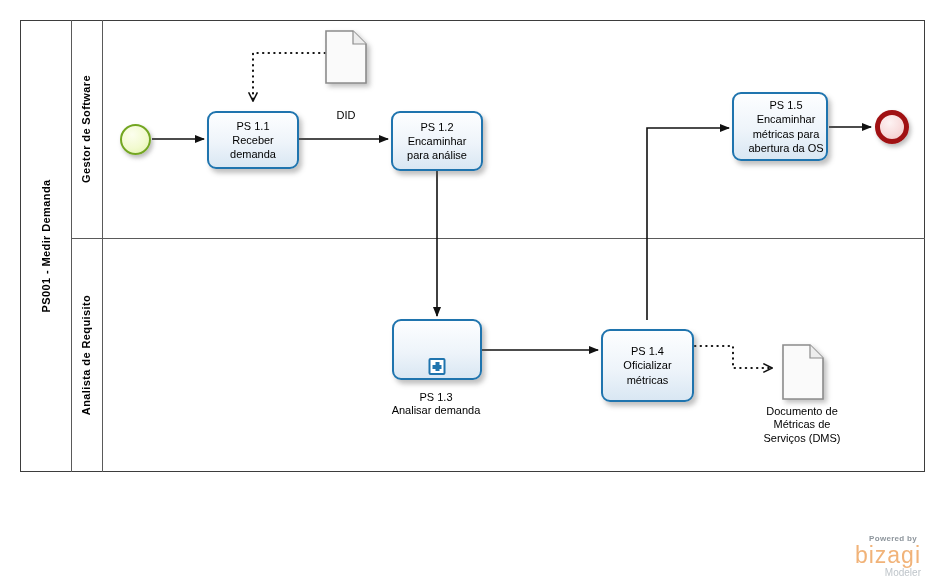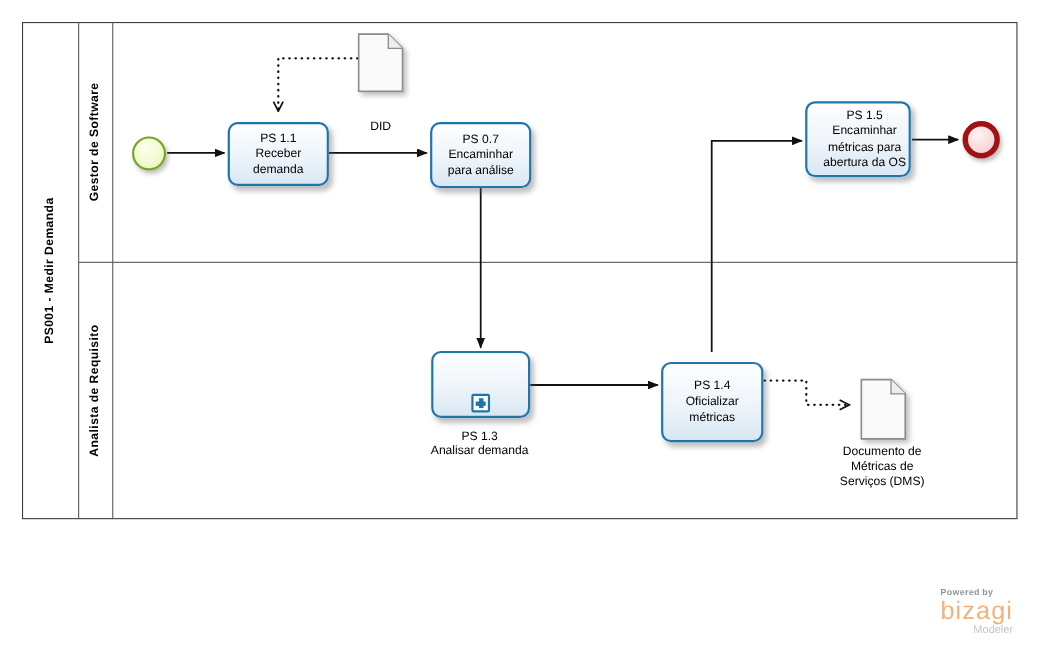--- a/index.html
+++ b/index.html
@@ -43,21 +43,21 @@
     background:#1f74ae;transform:translateY(-50%);}
 
   .doc{position:absolute;filter:drop-shadow(3px 3px 2.5px rgba(90,90,90,.38));}
   .shape-label{position:absolute;text-align:center;font-size:11px;line-height:1.22;
     white-space:pre-line;color:#000;}
 
   svg.wires{position:absolute;left:0;top:0;pointer-events:none;}
 
   
   .brand{position:absolute;right:26px;bottom:8px;width:120px;text-align:right;}
-  .brand .powered{font-size:8px;font-weight:bold;color:#8d959c;letter-spacing:.3px;margin-right:18px;}
+  .brand .powered{font-size:8px;font-weight:bold;color:#8d959c;letter-spacing:.3px;margin-right:4px;}
   .brand .bizagi{font-size:23px;color:#f1b379;letter-spacing:1px;line-height:1;margin-top:1px;font-weight:400;}
   .brand .modeler{font-size:10px;color:#bfc5ca;text-align:right;margin-left:2px;margin-top:0px;}
 </style>
 </head>
 <body>
 
 <div class="canvas">
 
   <div class="pool-border"></div>
   <div class="vline" style="left:71px;"></div>
@@ -101,21 +101,21 @@
 
   <div class="event start" style="left:120px;top:124px;"></div>
   <div class="event end" style="left:875px;top:110px;"></div>
 
   <div class="task" style="left:207px;top:111px;width:92px;height:58px;">
     <span>PS 1.1
 Receber
 demanda</span>
   </div>
   <div class="task" style="left:391px;top:111px;width:92px;height:60px;">
-    <span>PS 0.7
+    <span>PS 1.2
 Encaminhar
 para análise</span>
   </div>
   <div class="task" style="left:392px;top:319px;width:90px;height:61px;">
     <span class="subprocess-marker"></span>
   </div>
   <div class="task" style="left:601px;top:329px;width:93px;height:73px;">
     <span>PS 1.4
 Oficializar
 métricas</span>

